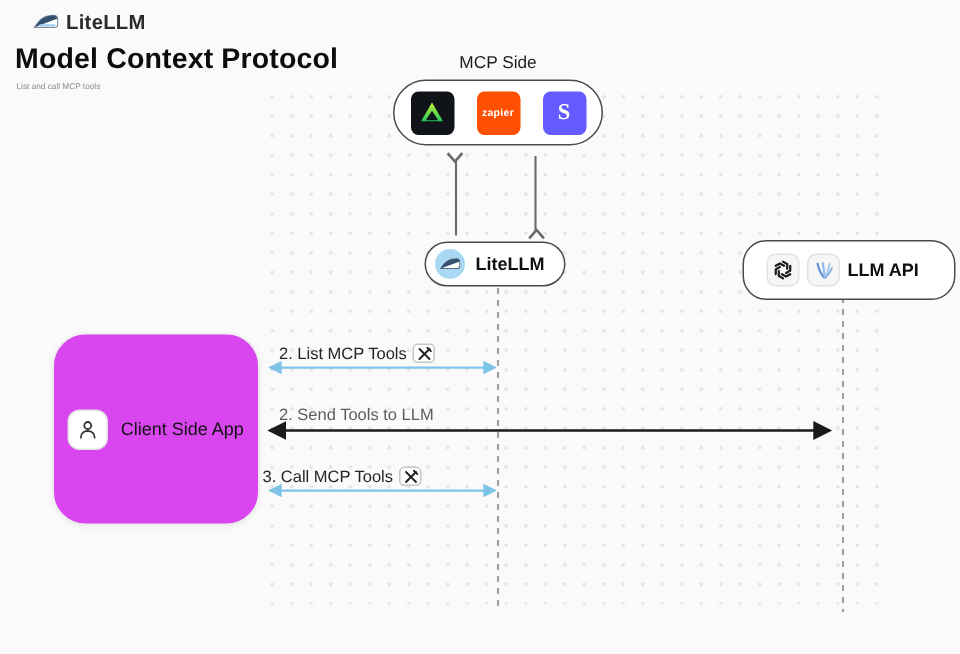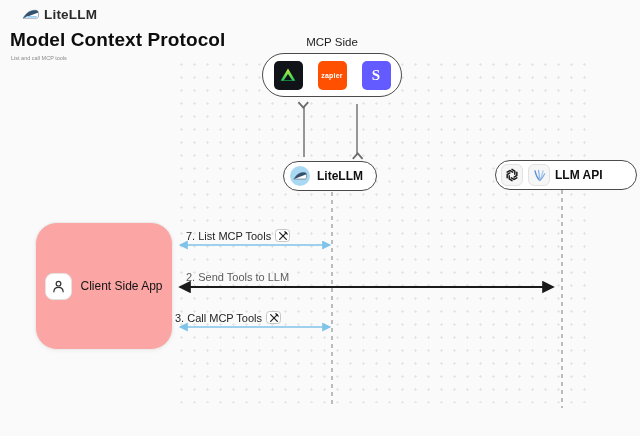--- a/index.html
+++ b/index.html
@@ -50,31 +50,31 @@
     display: flex; align-items: center; z-index: 2;
   }
   .node-litellm { left: 283px; top: 161px; width: 94px; height: 30px; padding-left: 6px; gap: 7px; }
   .litellm-circle {
     width: 20px; height: 20px; border-radius: 50%;
     background: #a9d9f2; display: flex; align-items: center; justify-content: center;
   }
   .litellm-circle svg { width: 14px; height: 10px; }
   .node-label { font-size: 12px; font-weight: 600; color: #101010; }
 
-  .node-llm-api { left: 495px; top: 160px; width: 142px; height: 30px; padding-left: 5px; gap: 5px; align-items: center; }
+  .node-llm-api { left: 495px; top: 160px; width: 142px; height: 40px; padding-left: 15px; gap: 5px; align-items: center; }
   .mini-sq {
     width: 22px; height: 22px; border-radius: 6px;
     background: #f6f6f6; border: 1px solid #e2e2e2;
     display: flex; align-items: center; justify-content: center;
   }
 
   
   .node-client {
     left: 35px; top: 222px; width: 138px; height: 128px;
-    background: #fca5a5; border: 1px solid #ececec; border-radius: 22px;
+    background: #d946ef; border: 1px solid #ececec; border-radius: 22px;
     box-shadow: 0 1px 4px rgba(0,0,0,.05);
     display: flex; align-items: center; justify-content: center; gap: 8px;
     z-index: 2;
   }
   .person-sq {
     width: 27px; height: 27px; border-radius: 8px;
     background: #fff; border: 1px solid #e3e3e3;
     display: flex; align-items: center; justify-content: center;
   }
   .client-label { font-size: 12px; font-weight: 500; color: #141414; }
@@ -195,21 +195,21 @@
   <span class="person-sq">
     <svg width="17" height="17" viewBox="0 0 24 24" fill="none" stroke="#333" stroke-width="1.7" stroke-linecap="round">
       <circle cx="12" cy="8" r="3.3"></circle>
       <path d="M5.5 19.5 c0-4.2 3-6.3 6.5-6.3 s6.5 2.1 6.5 6.3"></path>
     </svg>
   </span>
   <span class="client-label">Client Side App</span>
 </div>
 
 <div class="abs seq-label lbl1">
-  <span>7. List MCP Tools</span>
+  <span>2. List MCP Tools</span>
   <span class="tools-badge">
     <svg width="10" height="10" viewBox="0 0 12 12" stroke="#222" stroke-width="1.5" stroke-linecap="round">
       <path d="M2 10 L10 2"></path>
         <path d="M8.3 0.9 L11.1 3.7"></path>
         <path d="M2 2 L10 10"></path>
     </svg>
   </span>
 </div>
 <div class="abs seq-label gray lbl2">
   <span>2. Send Tools to LLM</span>

